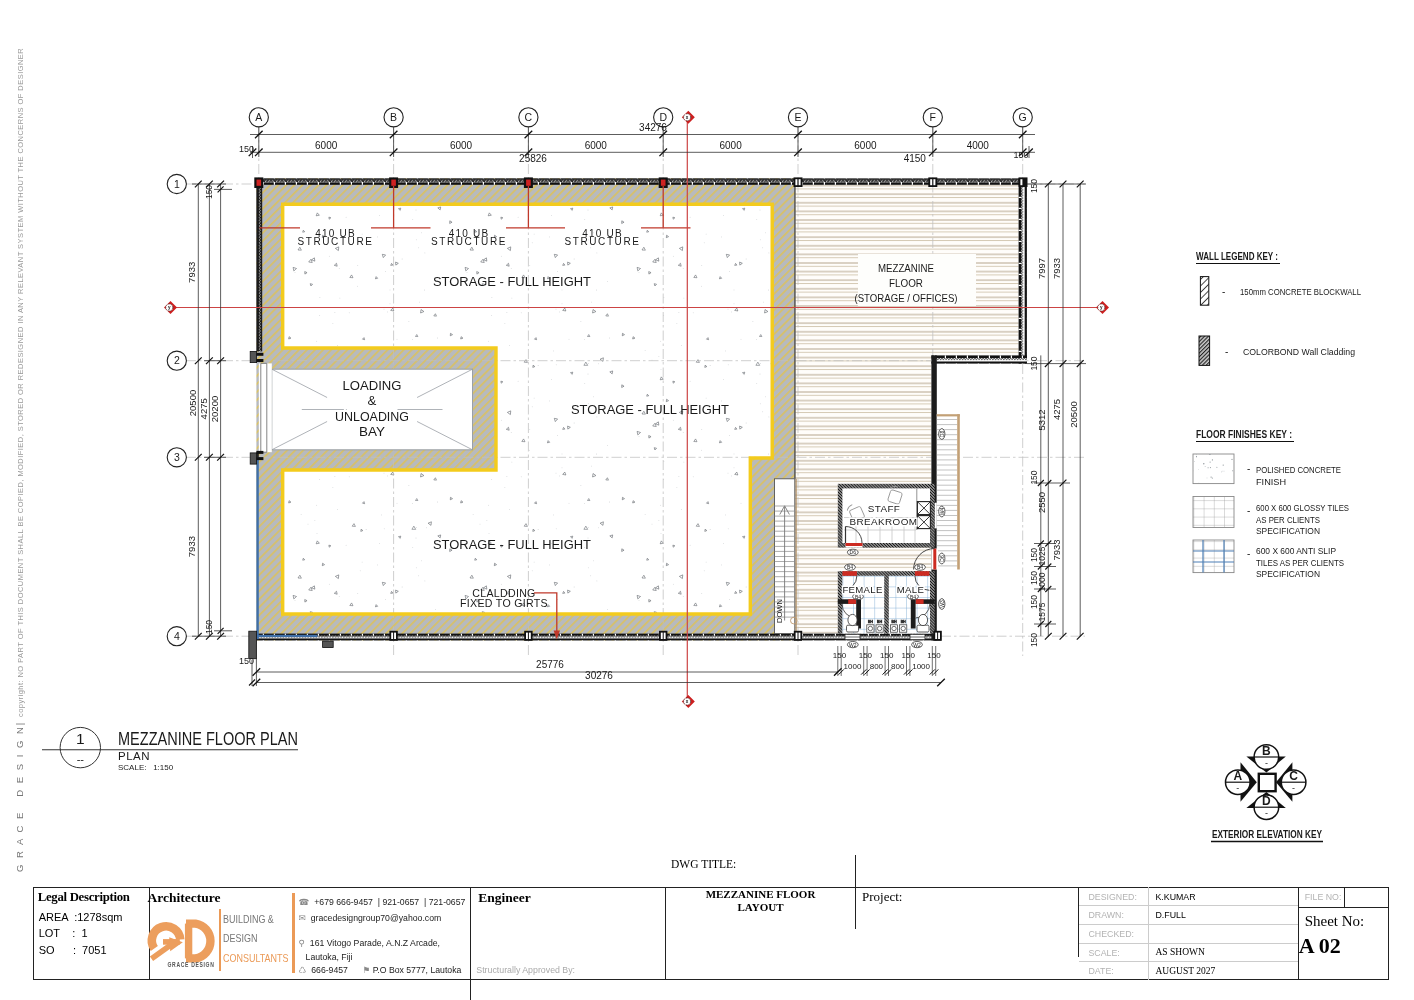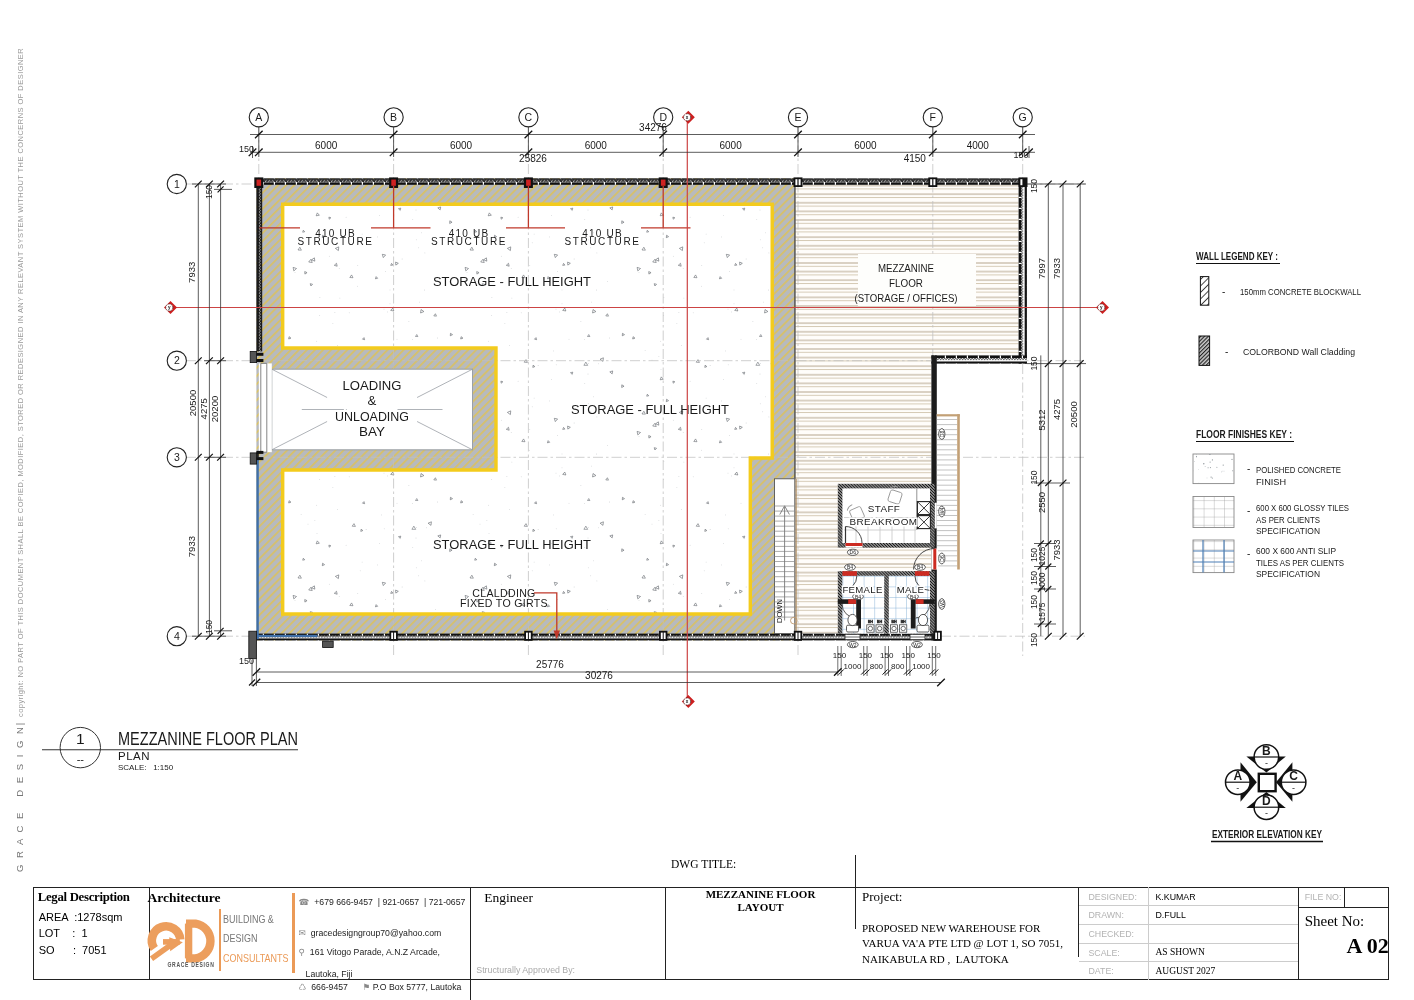--- a/index.html
+++ b/index.html
@@ -981,41 +981,40 @@
     <text x="49" y="53.5" font-size="6.8" font-weight="bold" fill="#555" letter-spacing="0.9" text-anchor="middle" textLength="47" lengthAdjust="spacingAndGlyphs" font-family="&quot;Liberation Sans&quot;, sans-serif">GRACE DESIGN</text>
   </svg>
 
   <div class="abs" style="left:79.9px;top:22px;width:1.8px;height:62px;background:#eb9a57"></div>
 
   <div class="abs" style="left:83px;top:23px;font-size:11.5px;color:#777;letter-spacing:0px;line-height:19.5px;transform:scaleX(0.78);transform-origin:0 0;white-space:nowrap">BUILDING &amp;<br>DESIGN<br><span style="color:#eb9a57">CONSULTANTS</span></div>
 
   <div class="abs" style="left:152.9px;top:6px;width:2.2px;height:80px;background:#eb9a57"></div>
 
   <div class="abs" style="left:159px;top:10px;font-size:8.7px;color:#222">
-    <div style="margin-bottom:21px"><span style="color:#888">☎</span>&nbsp; +679 666-9457&nbsp; | 921-0657&nbsp; | 721-0657</div>
-    <div style="margin-bottom:9px"><span style="color:#888">✉</span>&nbsp; gracedesigngroup70@yahoo.com</div>
-    <div style="margin-bottom:12px"><span style="color:#888">⚲</span>&nbsp; 161 Vitogo Parade, A.N.Z Arcade,</div>
+    <div style="margin-bottom:6px"><span style="color:#888">☎</span>&nbsp; +679 666-9457&nbsp; | 921-0657&nbsp; | 721-0657</div>
+    <div style="margin-bottom:15px"><span style="color:#888">✉</span>&nbsp; gracedesigngroup70@yahoo.com</div>
+    <div style="margin-bottom:4px"><span style="color:#888">⚲</span>&nbsp; 161 Vitogo Parade, A.N.Z Arcade,</div>
     <div style="margin-left:7px;margin-bottom:3.5px">Lautoka, Fiji</div>
     <div><span style="color:#888">♺</span>&nbsp; 666-9457 &nbsp;&nbsp;&nbsp;&nbsp;&nbsp;<span style="color:#888">⚑</span> P.O Box 5777, Lautoka</div>
   </div>
 </div>
 
 <div class="abs" style="left:471.3px;top:886.6px;width:194.7px;height:93.6px;border-right:1.5px solid #222">
-  <div class="abs ser" style="left:13px;top:3px;font-weight:normal;font-size:13.5px">Engineer</div>
+  <div class="abs ser" style="left:7px;top:3px;font-weight:bold;font-size:13.5px">Engineer</div>
   <div class="abs" style="left:5px;top:78px;font-size:8.8px;color:#aaa">Structurally Approved By:</div>
 </div>
 
 <div class="abs" style="left:666px;top:855px;width:190px;height:74px;border-right:1.5px solid #222">
   <div class="abs ser" style="left:5px;top:3px;font-size:11.5px">DWG TITLE:</div>
   <div class="abs ser" style="left:0;top:33px;width:100%;text-align:center;font-weight:bold;font-size:11px;line-height:13px">MEZZANINE FLOOR<br>LAYOUT</div>
 </div>
 
 <div class="abs" style="left:856px;top:886.6px;width:222.5px;height:70px;border-right:1.5px solid #222">
   <div class="abs ser" style="left:6px;top:2px;font-size:13px">Project:</div>
-  <div class="abs ser" style="left:6px;top:34px;font-size:11px;line-height:15.5px">PROPOSED NEW WAREHOUSE FOR<br>VARUA VA'A PTE LTD @ LOT 1, SO 7051,<br>NAIKABULA RD ,&nbsp; LAUTOKA</div>
 </div>
 
 <div class="abs" style="left:1078.5px;top:886.6px;width:220.2px;height:93.6px;border-right:1.8px solid #222">
   <div class="abs" style="left:0;top:0;width:70px;height:100%;border-right:1px solid #ccc"></div>
   <div class="abs" style="left:0;top:18.7px;width:100%;border-top:1px solid #ccc"></div>
   <div class="abs" style="left:0;top:37.4px;width:100%;border-top:1px solid #ccc"></div>
   <div class="abs" style="left:0;top:56.1px;width:100%;border-top:1px solid #ccc"></div>
   <div class="abs" style="left:0;top:74.8px;width:100%;border-top:1px solid #ccc"></div>
   <div class="abs" style="left:10px;top:5px;font-size:8.8px;color:#b3b3b3">DESIGNED:</div>
   <div class="abs" style="left:10px;top:23.7px;font-size:8.8px;color:#b3b3b3">DRAWN:</div>
@@ -1026,13 +1025,13 @@
   <div class="abs" style="left:77px;top:23.7px;font-size:8.8px">D.FULL</div>
   <div class="abs ser" style="left:77px;top:60px;font-size:9.5px">AS SHOWN</div>
   <div class="abs ser" style="left:77px;top:79px;font-size:9.5px">AUGUST 2027</div>
 </div>
 
 <div class="abs" style="left:1298.7px;top:886.6px;width:90px;height:77px">
   <div class="abs" style="left:0;top:0;width:100%;height:21.4px;border-bottom:1.8px solid #222"></div>
   <div class="abs" style="left:45px;top:0;width:1.8px;height:21.4px;background:#222"></div>
   <div class="abs" style="left:6px;top:5px;font-size:8.8px;color:#b3b3b3">FILE NO:</div>
   <div class="abs ser" style="left:6px;top:26px;font-size:15px">Sheet No:</div>
-  <div class="abs ser" style="left:0;top:46px;width:100%;text-align:right;font-weight:bold;font-size:22px">A 02</div>
+  <div class="abs ser" style="left:0;top:46px;width:100%;text-align:left;font-weight:bold;font-size:22px">A 02</div>
 </div>
 </body></html>

